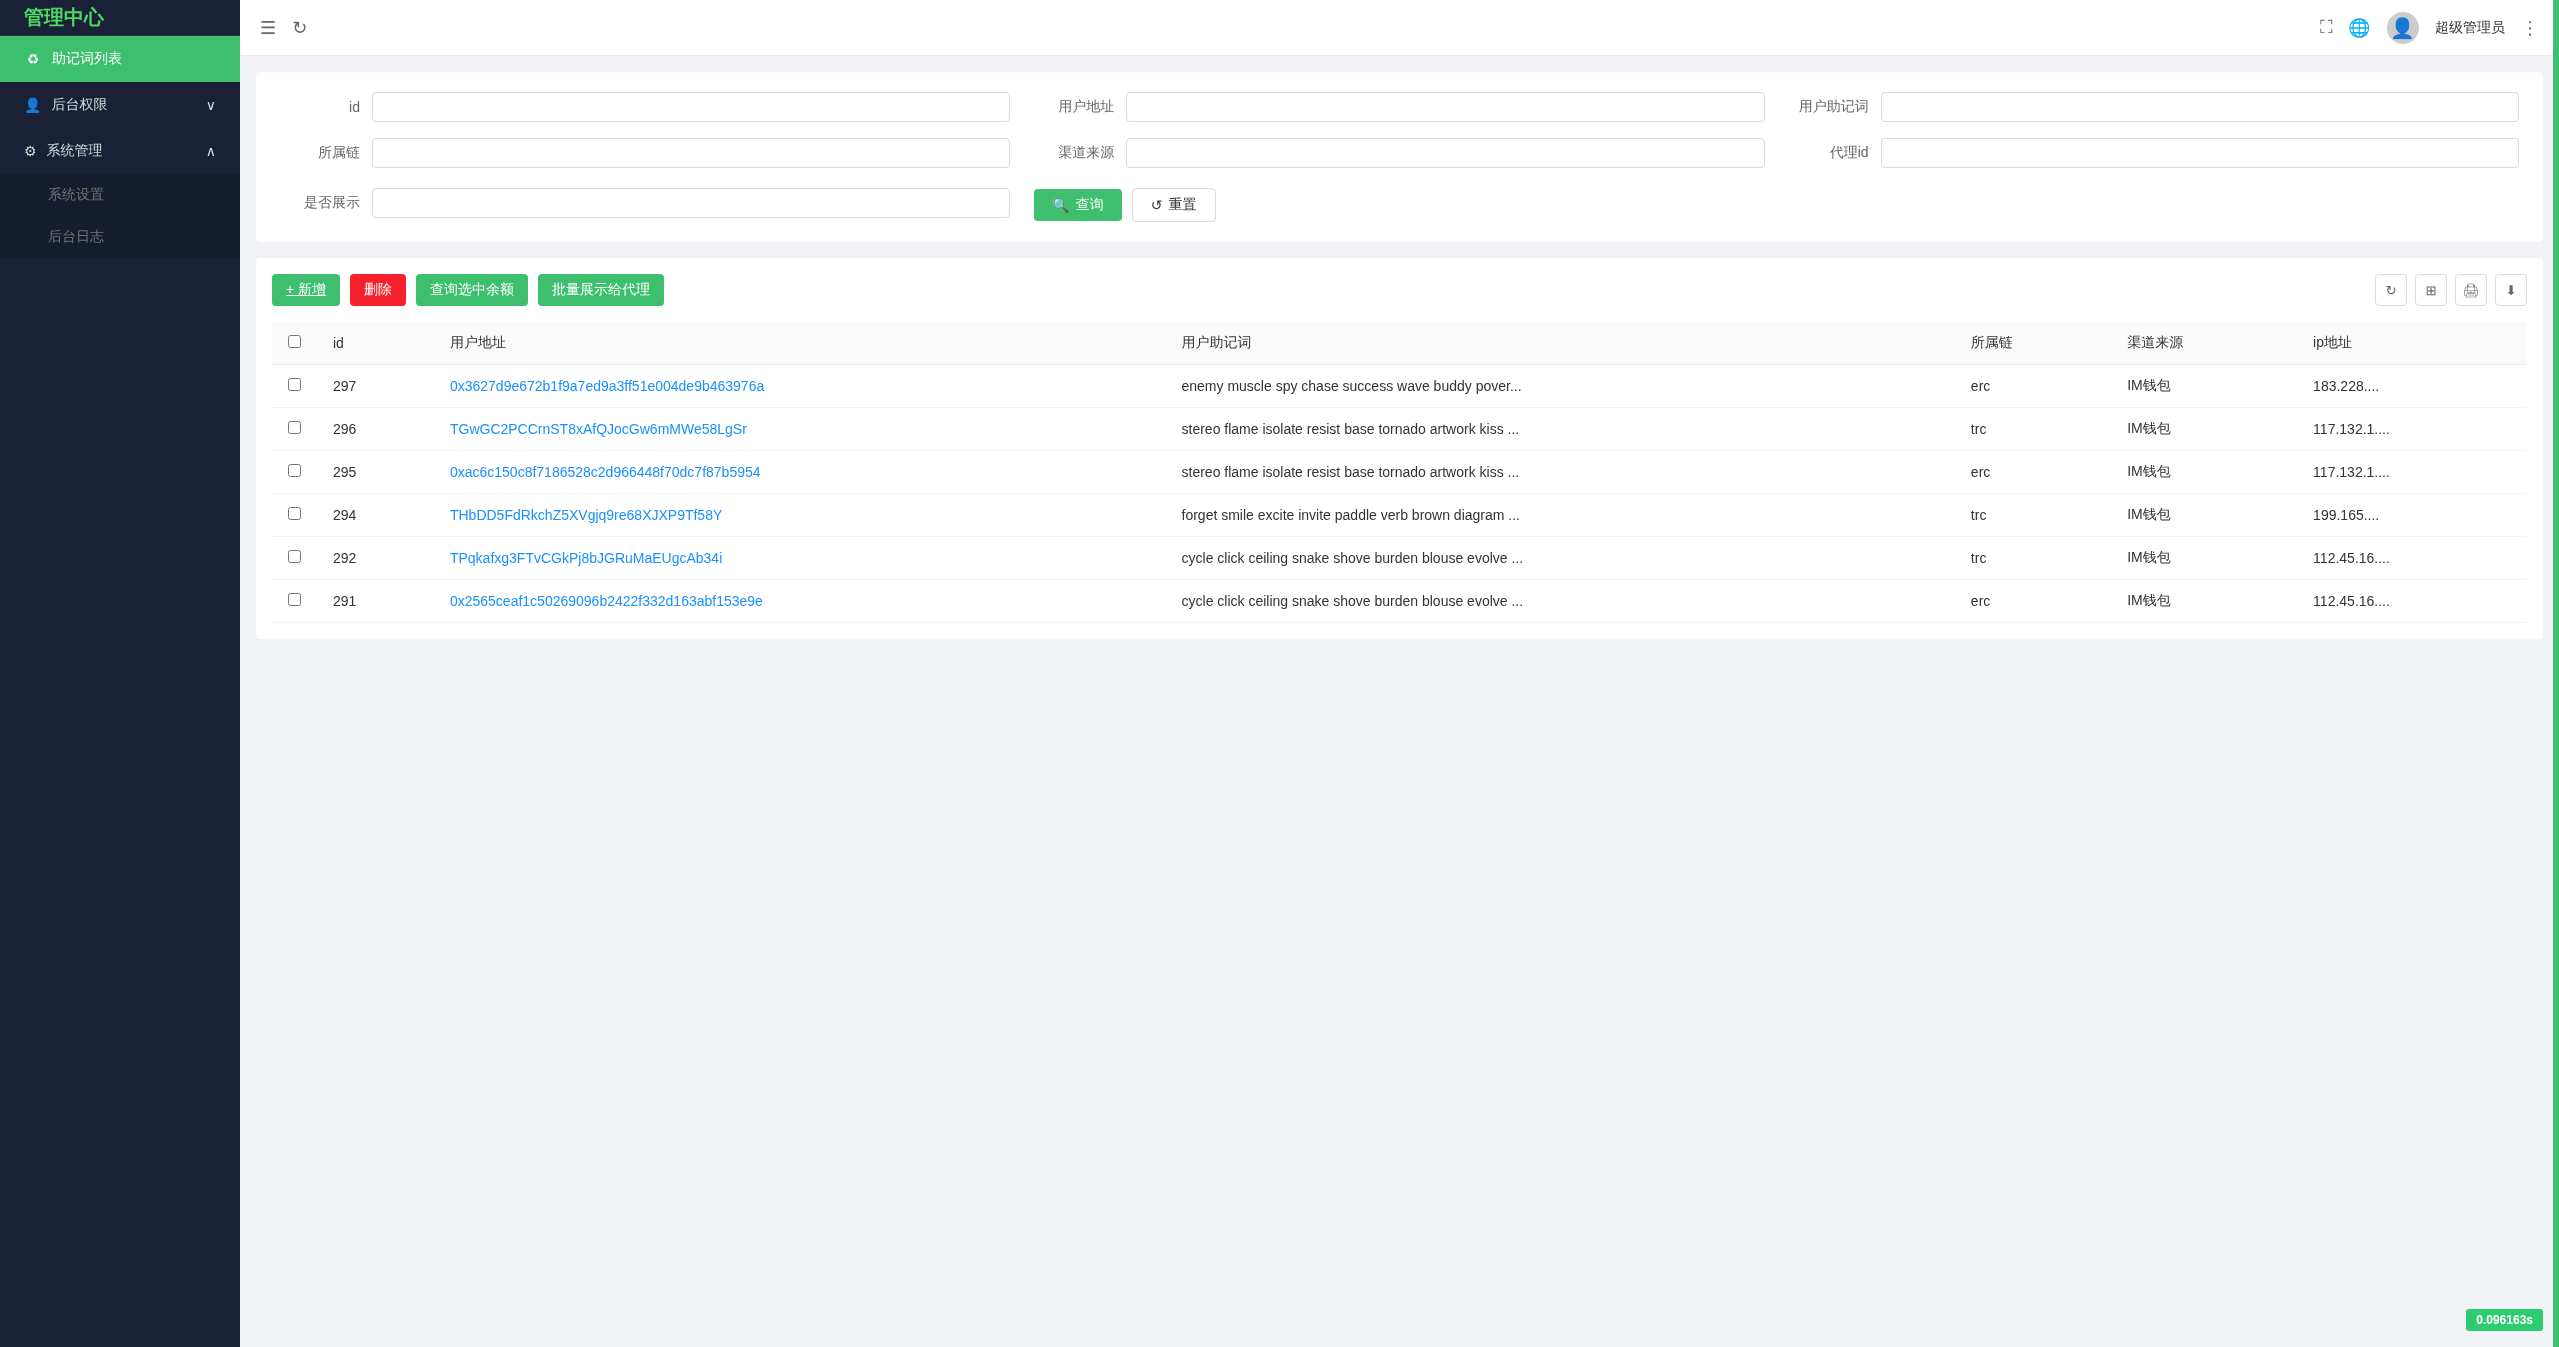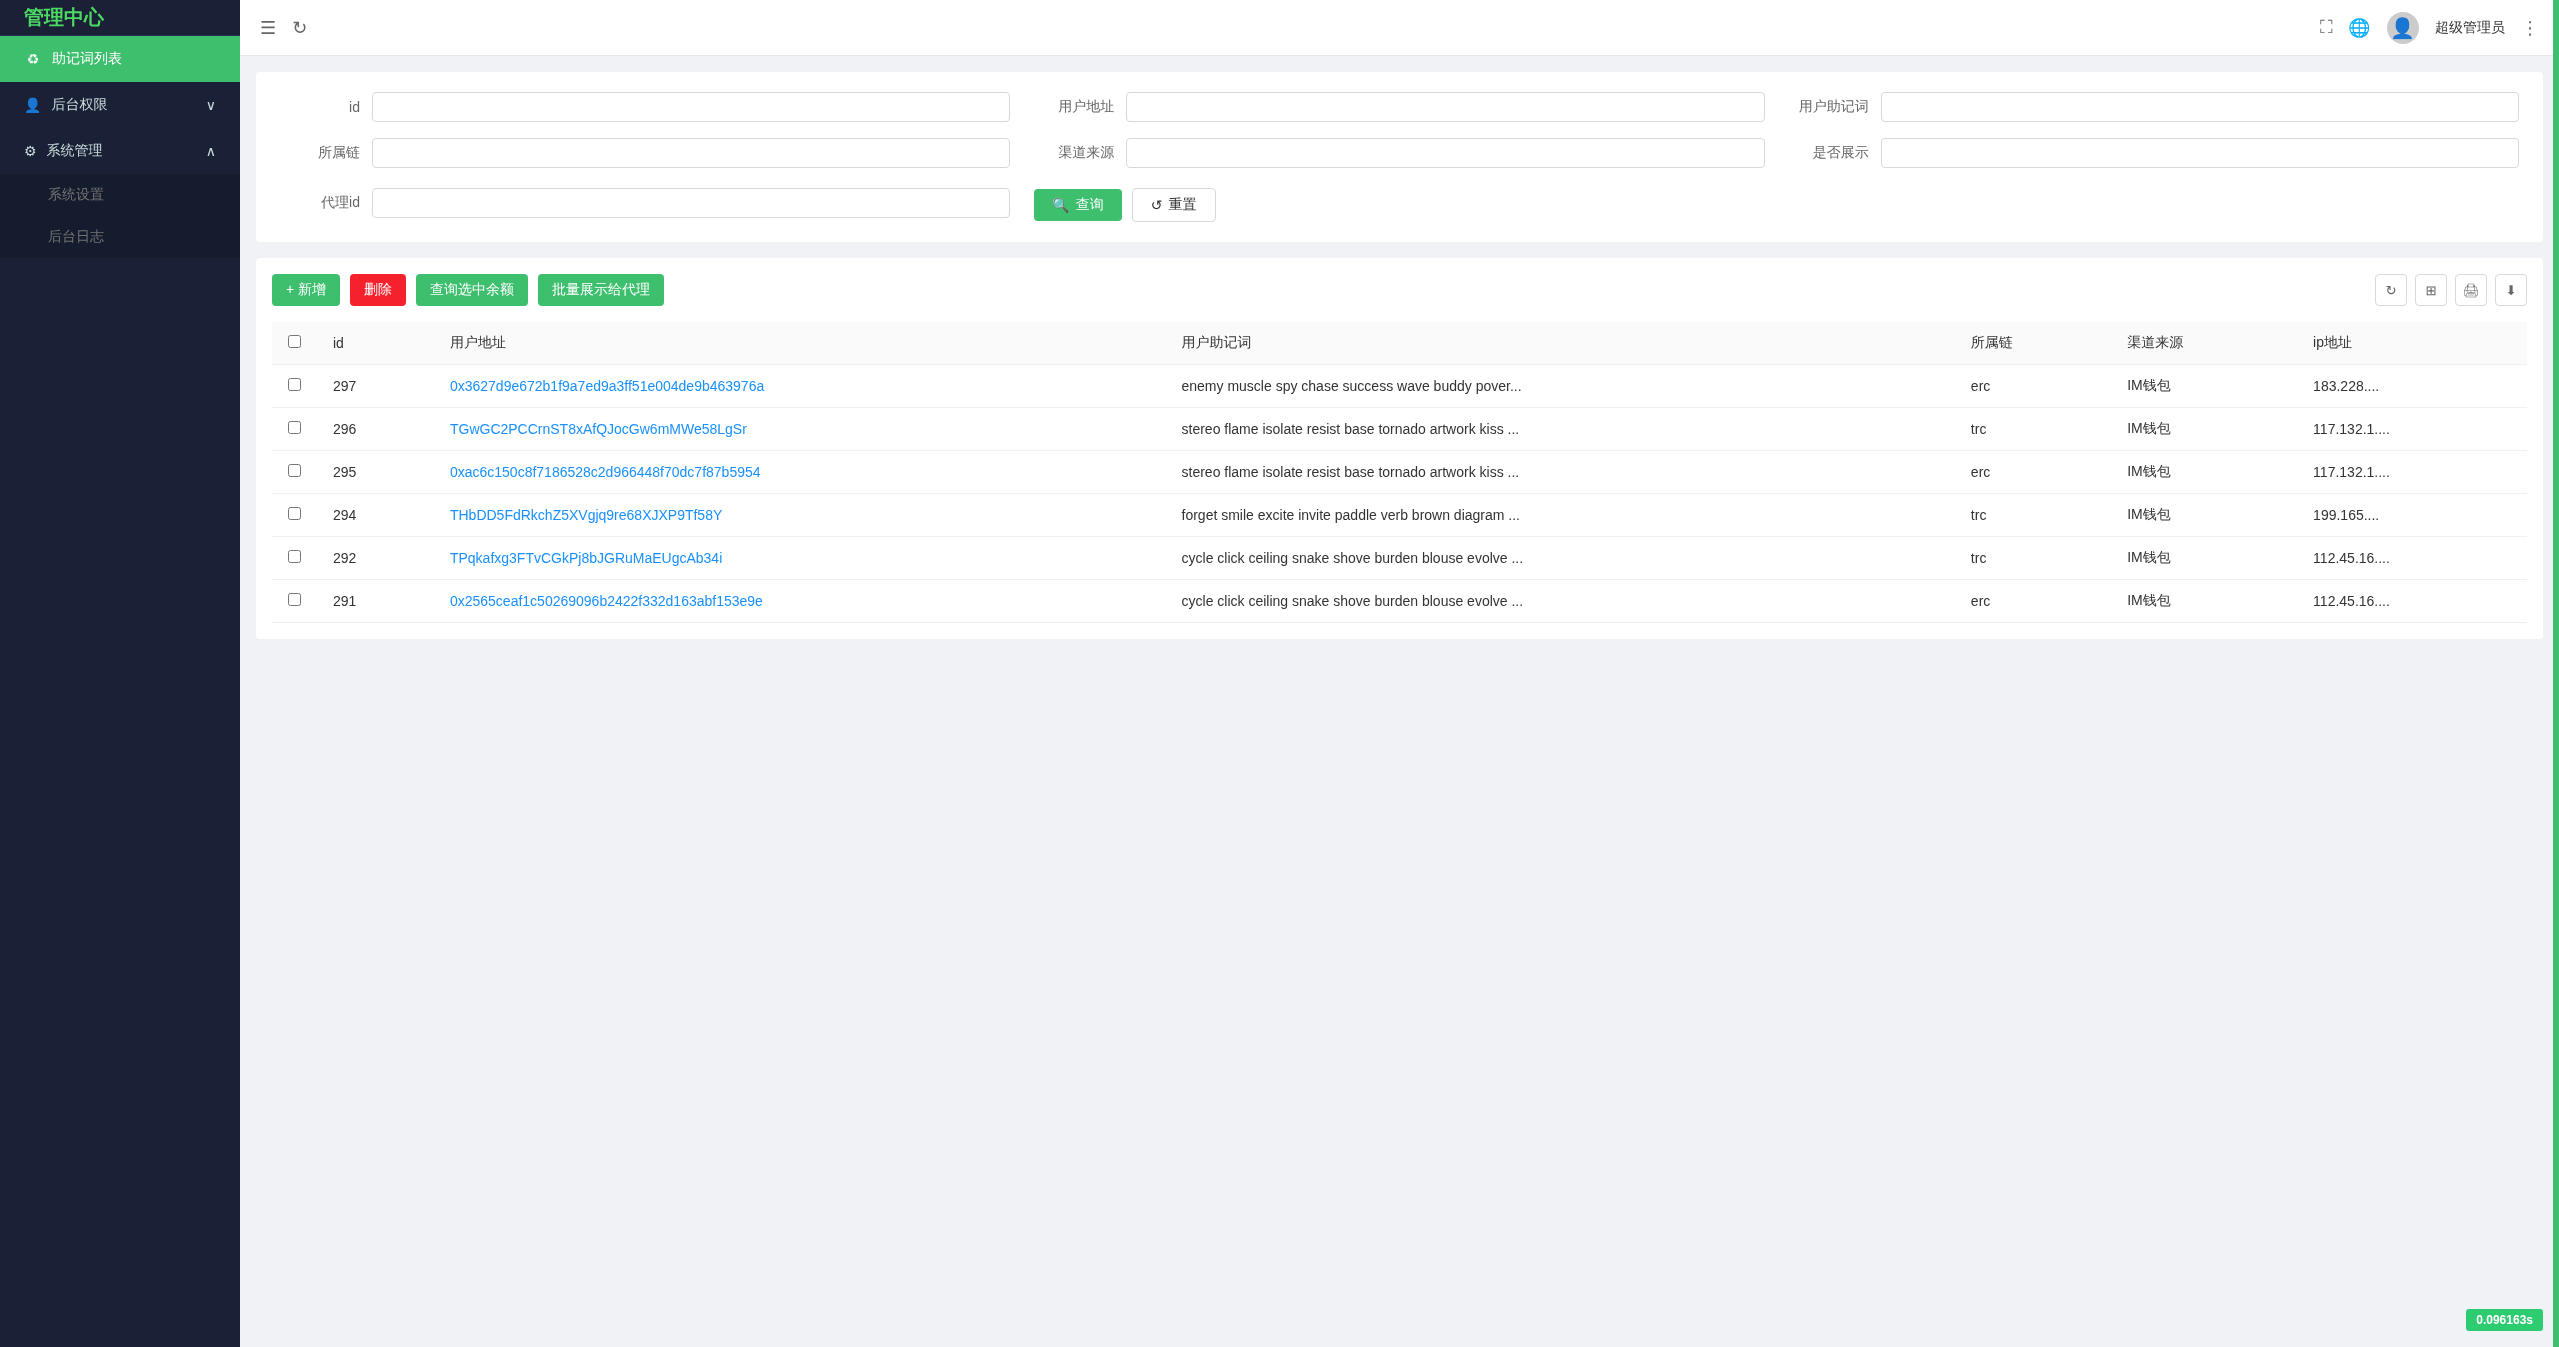--- a/index.html
+++ b/index.html
@@ -37,21 +37,21 @@
     .filter-row { display: flex; align-items: center; gap: 12px; }
     .filter-label { color: #666; font-size: 14px; width: 80px; text-align: right; flex-shrink: 0; }
     .filter-input { flex: 1; border: 1px solid #d9d9d9; border-radius: 4px; padding: 6px 10px; font-size: 14px; outline: none; }
     .filter-actions { display: flex; gap: 10px; align-items: center; margin-top: 4px; }
     .btn-query { background: #3dbf6e; color: #fff; border: none; border-radius: 4px; padding: 7px 18px; cursor: pointer; font-size: 14px; display: flex; align-items: center; gap: 6px; }
     .btn-reset { background: #fff; color: #333; border: 1px solid #d9d9d9; border-radius: 4px; padding: 7px 18px; cursor: pointer; font-size: 14px; display: flex; align-items: center; gap: 6px; }
 
     
     .table-card { background: #fff; border-radius: 4px; padding: 16px; }
     .table-toolbar { display: flex; align-items: center; gap: 10px; margin-bottom: 16px; }
-    .btn-add { background: #3dbf6e; color: #fff; border: none; border-radius: 4px; padding: 7px 14px; cursor: pointer; font-size: 14px; }
+    .btn-add { background: #3dbf6e; color: #fff; border: none; border-radius: 4px; padding: 7px 14px; cursor: pointer; font-size: 14px; text-decoration: underline; }
     .btn-delete { background: #f5222d; color: #fff; border: none; border-radius: 4px; padding: 7px 14px; cursor: pointer; font-size: 14px; }
     .btn-query-balance { background: #3dbf6e; color: #fff; border: none; border-radius: 4px; padding: 7px 14px; cursor: pointer; font-size: 14px; }
     .btn-batch-show { background: #3dbf6e; color: #fff; border: none; border-radius: 4px; padding: 7px 14px; cursor: pointer; font-size: 14px; }
     .table-toolbar-right { margin-left: auto; display: flex; gap: 8px; }
     .toolbar-icon-btn { background: #fff; border: 1px solid #d9d9d9; border-radius: 4px; width: 32px; height: 32px; display: flex; align-items: center; justify-content: center; cursor: pointer; color: #666; }
 
     
     table { width: 100%; border-collapse: collapse; font-size: 14px; }
     thead tr { background: #fafafa; }
     th { padding: 12px 16px; text-align: left; color: #333; font-weight: 500; border-bottom: 1px solid #f0f0f0; }
@@ -148,26 +148,26 @@
           <span class="filter-label">所属链</span>
           <input class="filter-input" type="text" style="">
         </div>
 
         <div class="filter-row">
           <span class="filter-label">渠道来源</span>
           <input class="filter-input" type="text" style="">
         </div>
 
         <div class="filter-row">
+          <span class="filter-label">代理id</span>
+          <input class="filter-input" type="text" style="">
+        </div>
+
+        <div class="filter-row">
           <span class="filter-label">是否展示</span>
-          <input class="filter-input" type="text" style="">
-        </div>
-
-        <div class="filter-row">
-          <span class="filter-label">代理id</span>
           <input class="filter-input" type="text" style="">
         </div>
 
         <div class="filter-actions" style="grid-column: 2 / 3; align-self: end;">
           <button class="btn-query">
             <span>🔍</span>
             <span>查询</span>
           </button>
           <button class="btn-reset">
             <span>↺</span>

